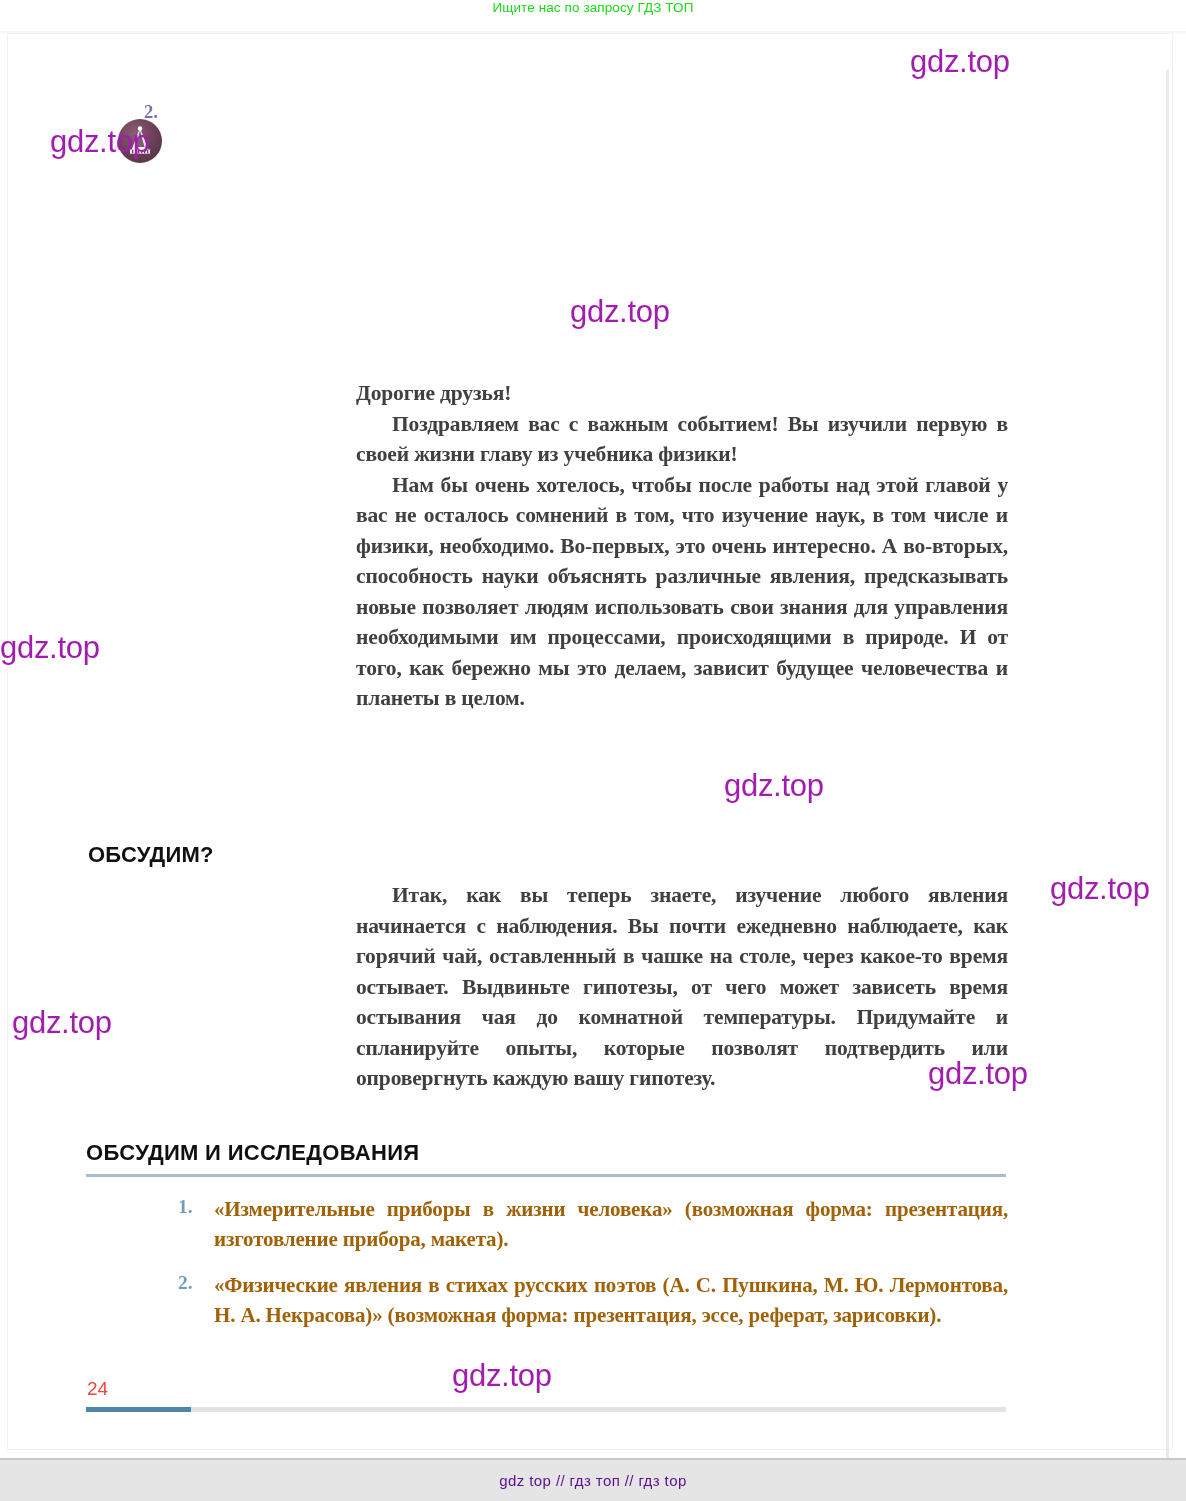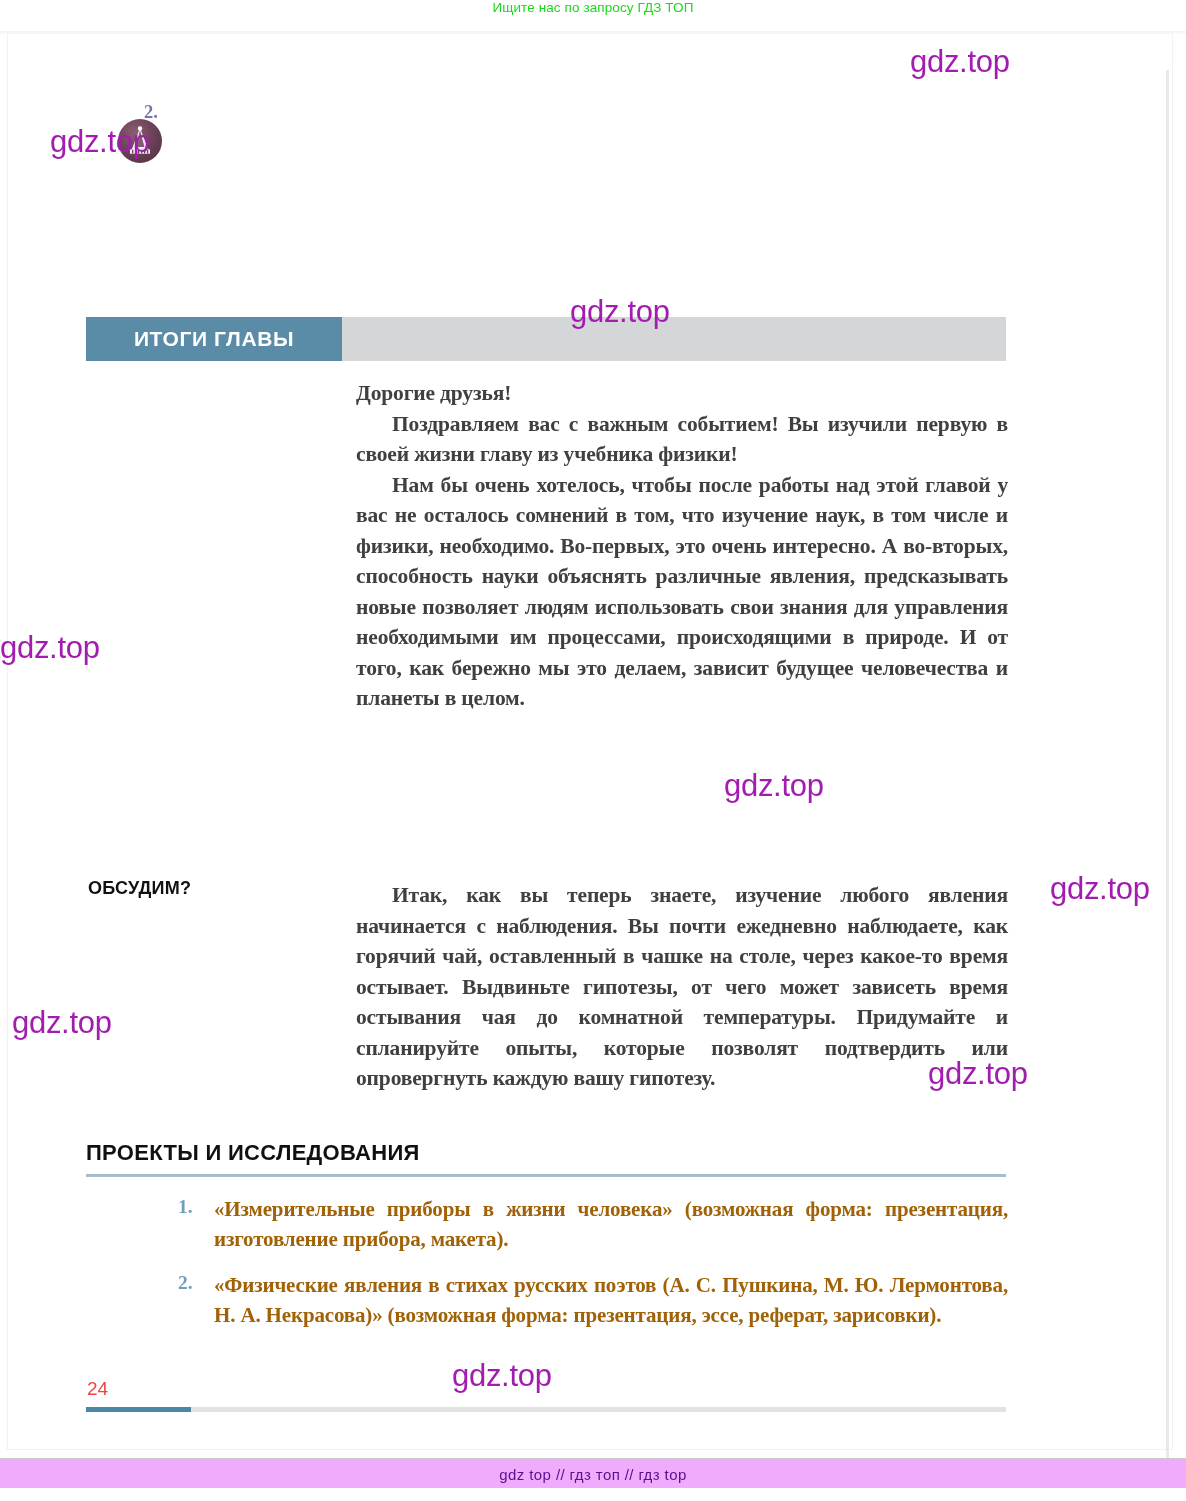--- a/index.html
+++ b/index.html
@@ -151,24 +151,23 @@
   .prose-col p.indent { text-indent: 36px; }
 
   #greeting-block { top: 344px; }
   #discuss-block  { top: 806px; margin-top: 40px; }
 
   #discuss-label {
     position: absolute;
     left: 80px; top: 808px;
     font-family: "Liberation Sans", sans-serif;
     font-weight: bold;
-    font-size: 18px;
+    font-size: 22px;
     color: #111111;
     letter-spacing: 0.2px;
-    margin-top: 36px;
   }
 
   
   #projects-heading {
     position: absolute;
     left: 78px; top: 1106px;
     font-family: "Liberation Sans", sans-serif;
     font-weight: bold;
     font-size: 22px;
     color: #101010;
@@ -226,23 +225,23 @@
   
   #site-footer-divider {
     position: absolute;
     left: 0; top: 1458px;
     width: 1186px; height: 2px;
     background: #c9c9c9;
   }
   #site-footer {
     position: absolute;
     left: 0; top: 1460px;
-    width: 1186px; height: 28px;
+    width: 1186px; height: 41px;
     display: flex; align-items: center; justify-content: center;
-    background: #f0abfc;
+    background: #e5e5e5;
   }
   #site-footer .footer-text {
     color: #5b0f8f;
     font-family: "Liberation Sans", sans-serif;
     font-size: 15px;
     letter-spacing: 0.4px;
   }
 </style>
 </head>
 <body>
@@ -280,39 +279,33 @@
               <rect x="29" y="30.8" width="1.3" height="3.6" fill="#6d4258"></rect>
               <circle cx="22" cy="9.5" r="2.2" fill="#ffffff"></circle>
             </svg>
           </div>
         </div>
         <div class="ex-num">3.</div>
       </div>
 
     </div>
 
-    <div id="summary-banner">
-      <div class="band-gray"></div>
-      <div class="band-blue">
-        <span>ИТОГИ ГЛАВЫ</span>
-      </div>
-    </div>
 
     <div class="prose-col" id="greeting-block">
       <p>Дорогие друзья!</p>
       <p class="indent">Поздравляем вас с важным событием! Вы изучили первую в своей жизни главу из учебника физики!</p>
       <p class="indent">Нам бы очень хотелось, чтобы после работы над этой главой у вас не осталось сомнений в том, что изучение наук, в том числе и физики, необходимо. Во-первых, это очень интересно. А во-вторых, способность науки объяснять различные явления, предсказывать новые позволяет людям использовать свои знания для управления необходимыми им процессами, происходящими в природе. И от того, как бережно мы это делаем, зависит будущее человечества и планеты в целом.</p>
     </div>
 
     <div id="discuss-label">ОБСУДИМ?</div>
     <div class="prose-col" id="discuss-block">
       <p class="indent">Итак, как вы теперь знаете, изучение любого явления начинается с наблюдения. Вы почти ежедневно наблюдаете, как горячий чай, оставленный в чашке на столе, через какое-то время остывает. Выдвиньте гипотезы, от чего может зависеть время остывания чая до комнатной температуры. Придумайте и спланируйте опыты, которые позволят подтвердить или опровергнуть каждую вашу гипотезу.</p>
     </div>
 
-    <div id="projects-heading">ПРОЕКТЫ И ИССЛЕДОВАНИЯ</div>
+    <div id="projects-heading">ОБСУДИМ И ИССЛЕДОВАНИЯ</div>
     <div id="projects-rule"></div>
 
     <div id="projects-list">
       <div class="pr-row">
         <div class="pr-num">1.</div>
         <div class="pr-text">«Измерительные приборы в жизни человека» (возможная форма: презентация, изготовление прибора, макета).</div>
       </div>
       <div class="pr-row">
         <div class="pr-num">2.</div>
         <div class="pr-text">«Физические явления в стихах русских поэтов (А. С. Пушкина, М. Ю. Лермонтова, Н. А. Некрасова)» (возможная форма: презентация, эссе, реферат, зарисовки).</div>

